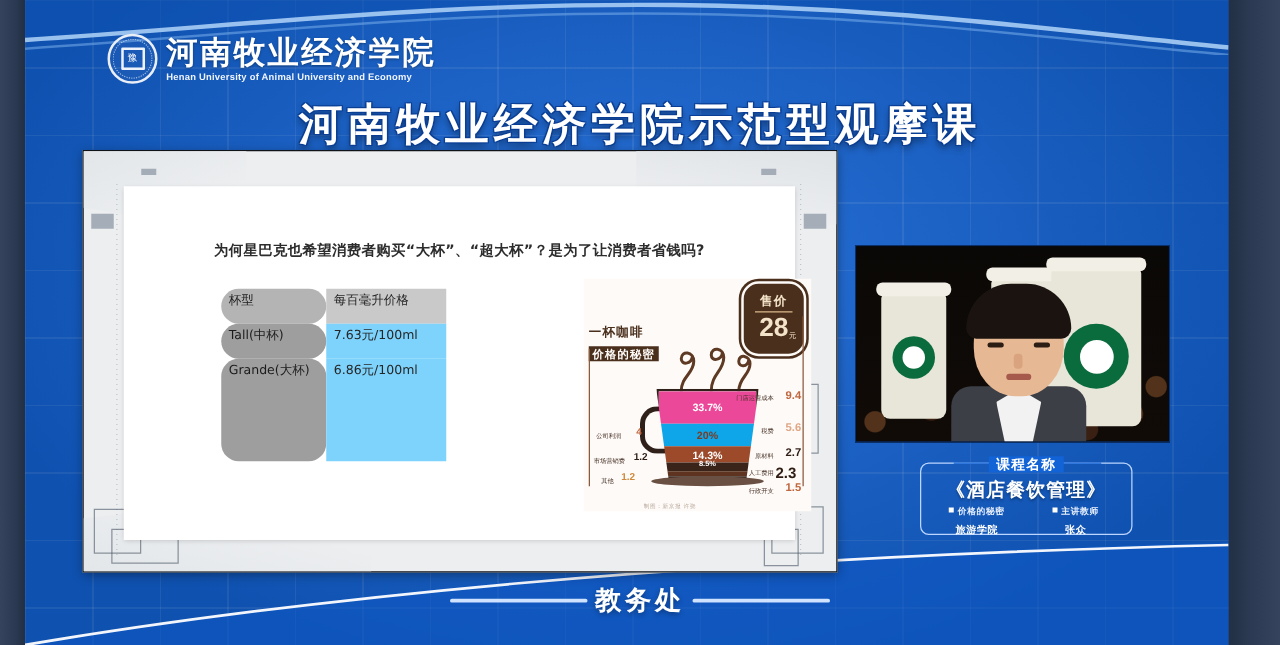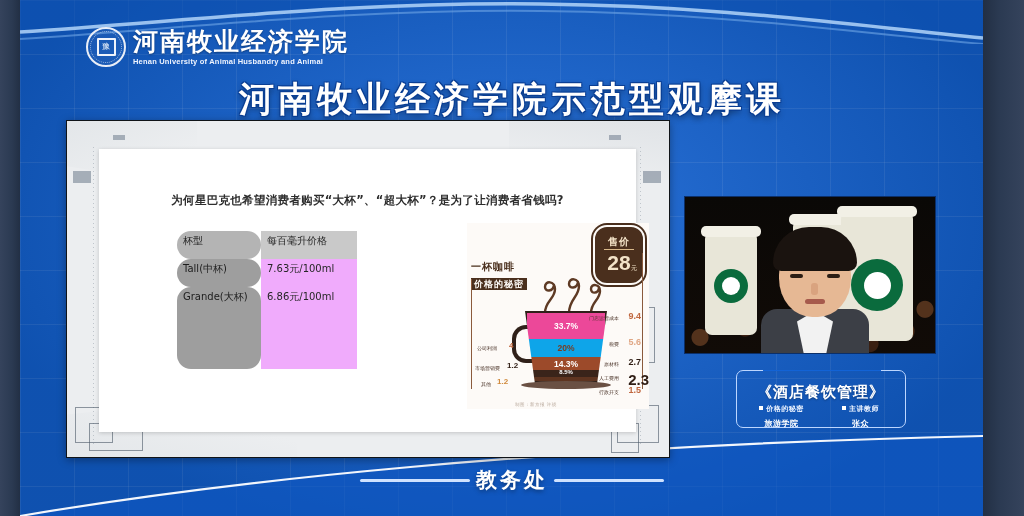--- a/index.html
+++ b/index.html
@@ -75,21 +75,21 @@
 
   .q-line{position:absolute;left:0;right:0;top:44px;text-align:center;
        font-size:11.5px;font-weight:700;color:#2d2d2d;letter-spacing:.3px;
        font-family:"DejaVu Sans","Liberation Sans",sans-serif;}
 
   
   .ptable{position:absolute;left:78px;top:82px;border-collapse:collapse;}
   .ptable td{font-size:10px;color:#262626;padding:4px 6px;vertical-align:top;
        font-family:"DejaVu Sans","Liberation Sans",sans-serif;line-height:1.25;}
   .ptable td.c1{width:72px;background:#9e9e9e;color:#1c1c1c;border-radius:14px;}
-  .ptable td.c2{width:84px;background:#f0abfc;}
+  .ptable td.c2{width:84px;background:#7dd3fc;}
   .ptable tr.hdr td.c1{background:#b4b4b4;}
   .ptable tr.hdr td.c2{background:#c9c9c9;}
   .ptable td.tall{height:20px;}
   .ptable td.big{height:74px;}
   .ptable td.big2{height:52px;}
 
   
   .info{position:absolute;left:368px;top:74px;width:182px;height:186px;}
   .info .paper{position:absolute;inset:0;background:#fdfaf7;}
   .badge{position:absolute;right:4px;top:2px;width:48px;height:56px;border-radius:14px;
@@ -201,21 +201,21 @@
     </svg>
   </div>
 
   <div class="logo-wrap">
     <div class="logo-mark">
       <div class="ring-txt"></div>
       <div class="inner">豫</div>
     </div>
     <div class="logo-text">
       <div class="logo-cn">河南牧业经济学院</div>
-      <div class="logo-en">Henan University of Animal Husbandry and Animal</div>
+      <div class="logo-en">Henan University of Animal University and Economy</div>
     </div>
   </div>
 
   <div class="main-title">河南牧业经济学院示范型观摩课</div>
 
   <div class="slide-outer">
     <div class="slide-deco">
       <div class="tri1"></div>
         <div class="tri2"></div>
         <div class="tri3"></div>
@@ -297,21 +297,21 @@
           <div class="saucer"></div>
         </div>
 
         <div class="lbl" style="right:30px;top:92px;">门店运营成本</div>
         <div class="val" style="right:8px;top:88px;font-size:9px;color:#c0673f;">9.4</div>
         <div class="lbl" style="right:30px;top:118px;">税费</div>
         <div class="val" style="right:8px;top:114px;font-size:9px;color:#e0a785;">5.6</div>
         <div class="lbl" style="right:30px;top:138px;">原材料</div>
         <div class="val" style="right:8px;top:134px;font-size:9px;color:#2f1d14;">2.7</div>
         <div class="lbl" style="right:30px;top:152px;">人工费用</div>
-        <div class="val" style="right:0;top:148px;font-size:15px;color:#2f1d14;">2.3</div>
+        <div class="val" style="right:12px;top:148px;font-size:12px;color:#2f1d14;">2.3</div>
         <div class="lbl" style="right:30px;top:166px;">行政开支</div>
         <div class="val" style="right:8px;top:162px;font-size:9px;color:#c0673f;">1.5</div>
 
         <div class="lbl" style="left:10px;top:122px;">公司利润</div>
         <div class="val" style="left:42px;top:118px;font-size:8px;color:#c0673f;">4</div>
         <div class="lbl" style="left:8px;top:142px;">市场营销费</div>
         <div class="val" style="left:40px;top:138px;font-size:8px;color:#2f1d14;">1.2</div>
         <div class="lbl" style="left:14px;top:158px;">其他</div>
         <div class="val" style="left:30px;top:154px;font-size:8px;color:#d08a3c;">1.2</div>
 
@@ -349,20 +349,23 @@
         <div class="eye" style="right:11px;"></div>
       </div>
       <div class="hair"></div>
       <div class="nose"></div>
       <div class="mouth"></div>
     </div>
   </div>
 
   <div class="course">
     <div class="cbox"></div>
+    <div class="clabel">
+      <span>课程名称</span>
+    </div>
     <div class="cname">《酒店餐饮管理》</div>
     <div class="crow">
       <div class="ccol">
         <div class="ckey"><span class="sq"></span><span>价格的秘密</span></div>
         <div class="cval">旅游学院</div>
       </div>
       <div class="ccol">
         <div class="ckey"><span class="sq"></span><span>主讲教师</span></div>
         <div class="cval">张众</div>
       </div>

